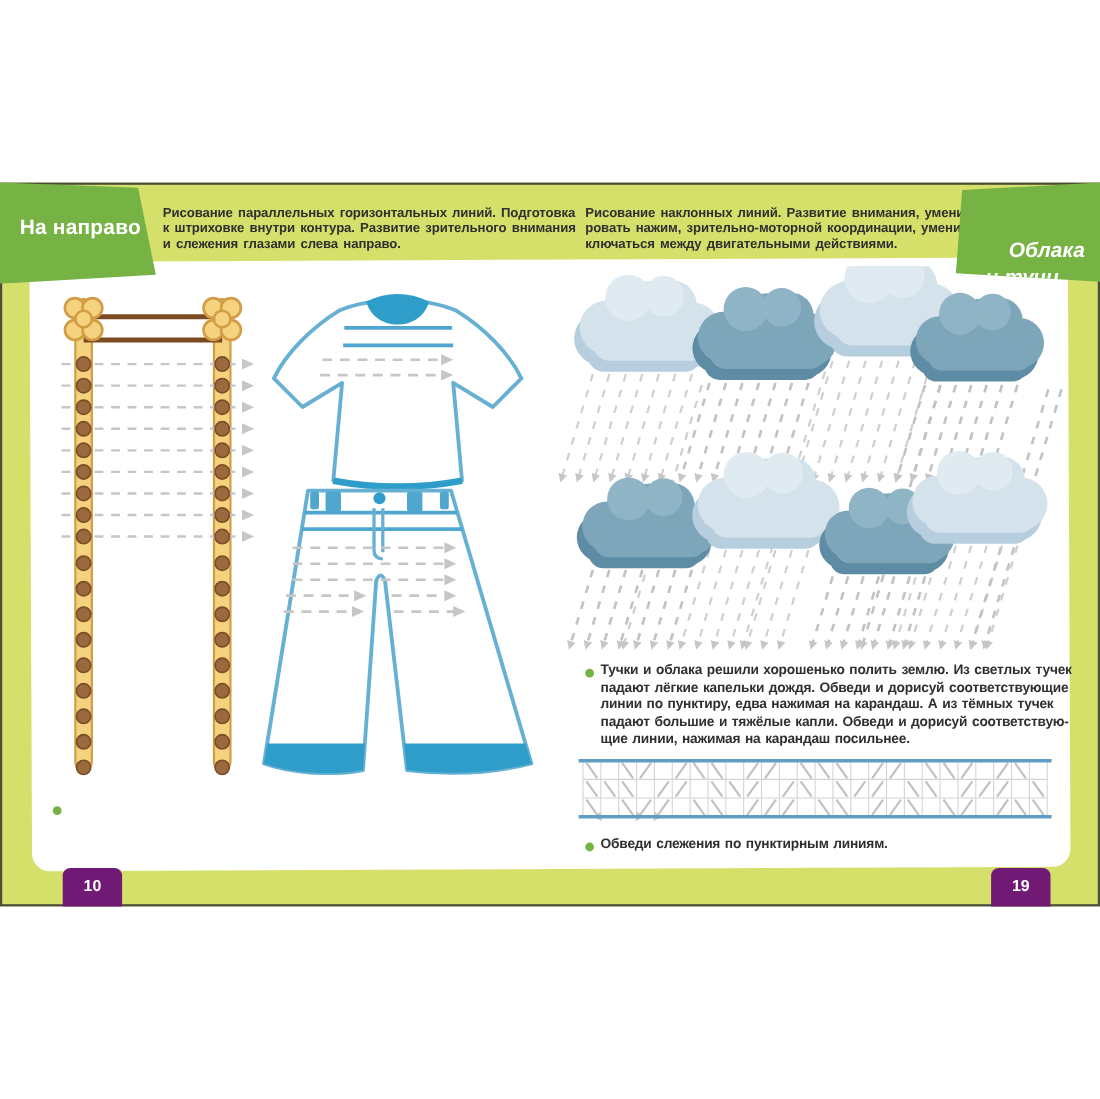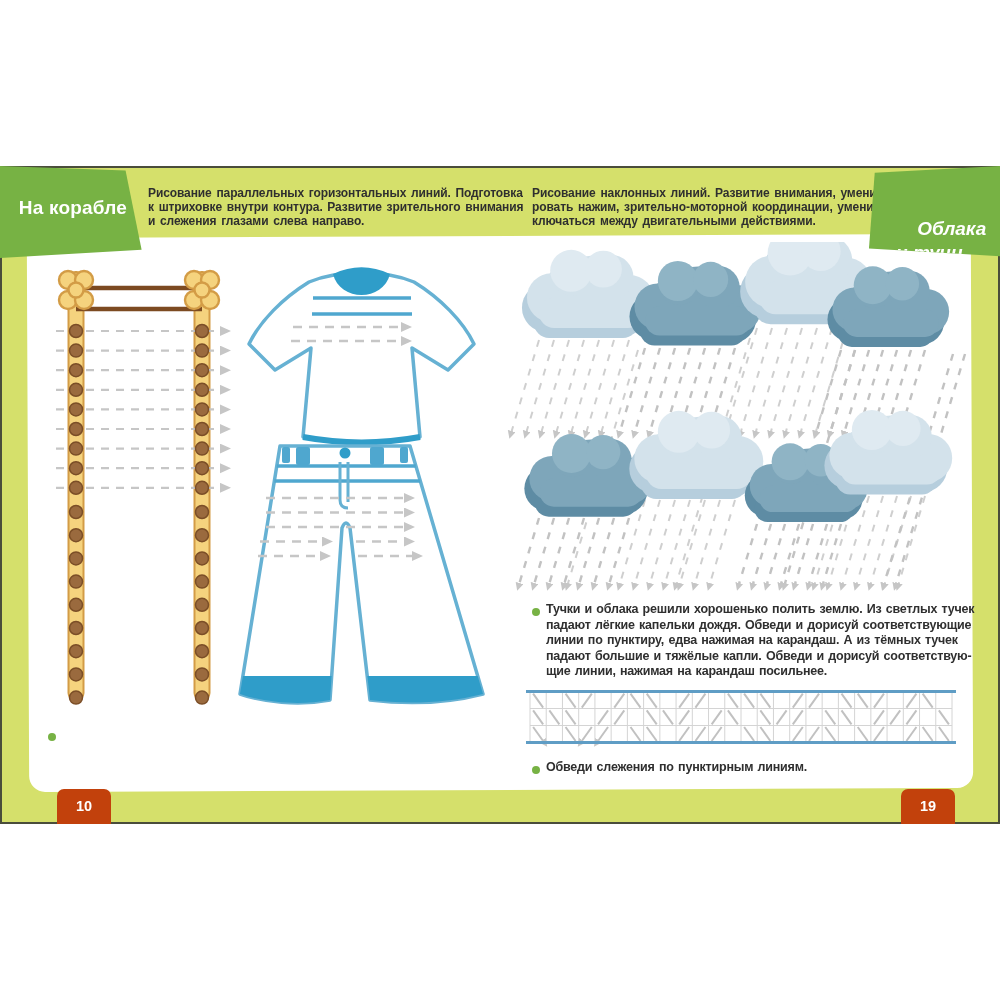--- a/index.html
+++ b/index.html
@@ -11,21 +11,21 @@
         border-radius:16px;transform:rotate(-0.25deg);}
   .txt{white-space:pre;color:#2f2f2f;}
   .intro{position:absolute;font-size:12px;line-height:14px;letter-spacing:-0.1px;word-spacing:1.5px;}
   .task{position:absolute;font-size:12.5px;line-height:15.6px;letter-spacing:-0.2px;word-spacing:1px;}
   .bullet{position:absolute;width:8px;height:8px;border-radius:50%;background:#77b244;}
   .tab{position:absolute;background:#77b244;color:#fff;}
   .tab-left{left:0;top:166px;width:146px;height:92px;clip-path:polygon(0 0,86% 5%,97% 91%,0 100%);
             font-size:19px;text-align:center;padding-top:31px;box-sizing:border-box;letter-spacing:0.2px;}
   .tab-right{left:856px;top:166px;width:144px;height:97px;clip-path:polygon(13% 7%,100% 0,100% 93%,9% 85%);
              font-size:19px;line-height:24px;padding:27px 0 0 40px;box-sizing:border-box;white-space:pre;font-style:italic;}
-  .pagetab{position:absolute;top:789px;width:54px;height:35px;background:#c2410c;color:#fff;
+  .pagetab{position:absolute;top:789px;width:54px;height:35px;background:#701a75;color:#fff;
            font-size:14.5px;text-align:center;line-height:34px;border-radius:7px 7px 0 0;}
   svg{position:absolute;display:block;}
 </style>
 </head>
 <body>
 
 <div class="canvas">
 
   <div class="frame"></div>
   <div class="page"></div>
@@ -476,21 +476,21 @@
   <div class="task txt" style="left:546px;top:760px">Обведи слежения по пунктирным линиям.</div>
 
   <div class="intro txt" style="left:148px;top:186px">Рисование параллельных горизонтальных линий. Подготовка
 к штриховке внутри контура. Развитие зрительного внимания
 и слежения глазами слева направо.</div>
   <div class="intro txt" style="left:532px;top:186px">Рисование наклонных линий. Развитие внимания, умения регули-
 ровать нажим, зрительно-моторной координации, умения пере-
 ключаться между двигательными действиями.</div>
 
   <div class="tab tab-left">
-    <span>На корабле</span>
+    <span>На направо</span>
   </div>
   <div class="tab tab-right">
     <span>Облака
 и тучи</span>
   </div>
 
   <div class="pagetab" style="left:57px">10</div>
   <div class="pagetab" style="left:901px">19</div>
 
 </div>

